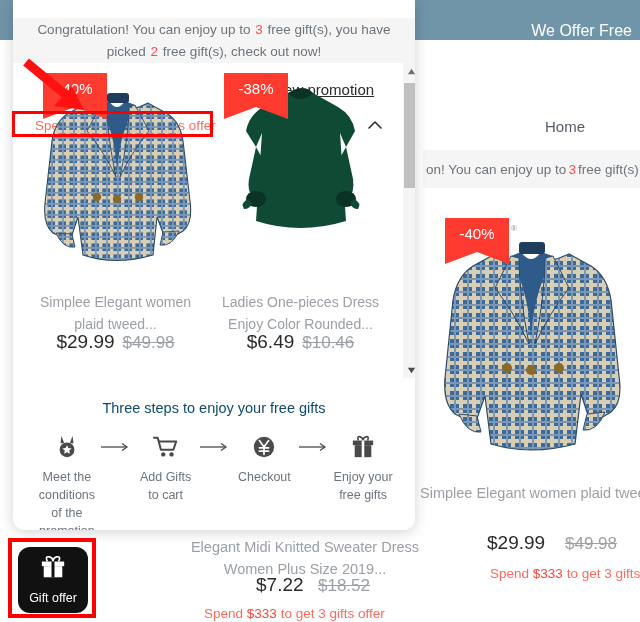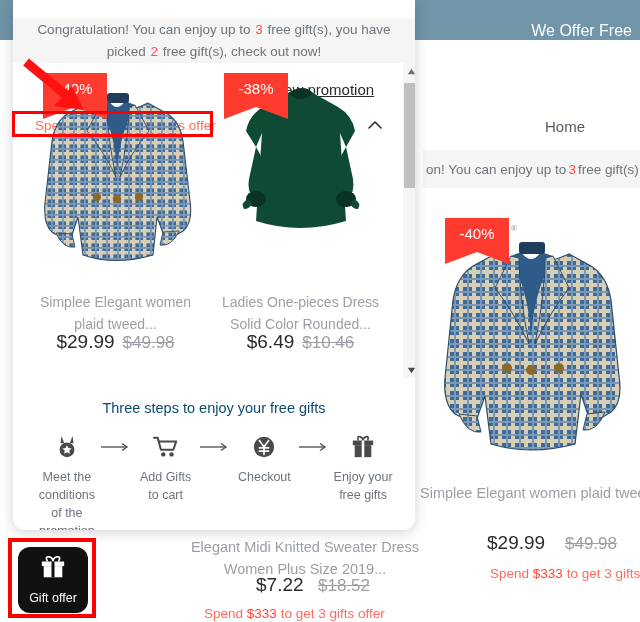--- a/index.html
+++ b/index.html
@@ -276,21 +276,21 @@
             <path d="M70 18 Q82 12 95 18 L120 32 Q134 40 137 56 L128 72 L122 58 L128 146 Q82 160 38 146 L44 58 L38 72 L28 56 Q31 40 45 32 Z" fill="#0f4a34"></path>
             <path d="M70 18 Q82 30 95 18 Q86 8 70 18 Z" fill="#0a3325"></path>
             <path d="M38 72 L31 104 Q29 118 36 122 L46 118 L48 90 Z" fill="#0f4a34"></path>
             <path d="M128 72 L135 104 Q137 118 130 122 L120 118 L118 90 Z" fill="#0f4a34"></path>
             <ellipse cx="38" cy="124" rx="10" ry="8" fill="#0a3325"></ellipse>
             <ellipse cx="128" cy="124" rx="10" ry="8" fill="#0a3325"></ellipse>
             <path d="M30 124 Q22 128 26 134 Q32 134 34 128 Z" fill="#0f4a34"></path>
             <path d="M136 124 Q144 128 140 134 Q134 134 132 128 Z" fill="#0f4a34"></path>
           </svg>
         </div>
-        <div class="gp-title">Ladies One-pieces Dress Solid Color Rounded...</div>
+        <div class="gp-title">Ladies One-pieces Dress Enjoy Color Rounded...</div>
         <div class="gp-price">
           <span>$6.49</span><span class="old">$10.46</span>
         </div>
       </div>
 
     </div>
 
     <div class="scrollbar">
       <div class="sb-arrow up">
         <svg viewBox="0 0 10 10" width="9" height="9" aria-hidden="true">

